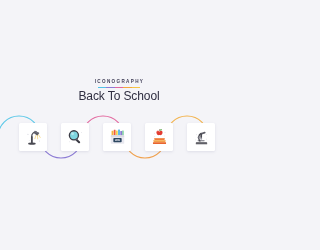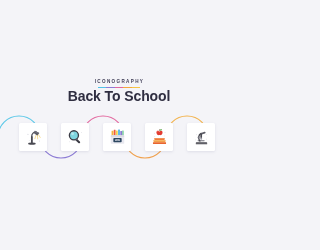--- a/index.html
+++ b/index.html
@@ -35,22 +35,22 @@
   #kicker-rule {
     width: 42px;
     height: 1.6px;
     margin: 1.5px auto 0 auto;
     display: flex;
   }
   #kicker-rule span { flex: 1 1 auto; height: 100%; }
 
   #title {
     margin-top: 2.5px;
-    font-size: 14px;
-    font-weight: 700;
+    font-size: 12px;
+    font-weight: 400;
     color: #2f2e41;
     letter-spacing: -0.1px;
     line-height: 11px;
   }
 
   
   #band {
     position: absolute;
     left: 0;
     top: 112px;

